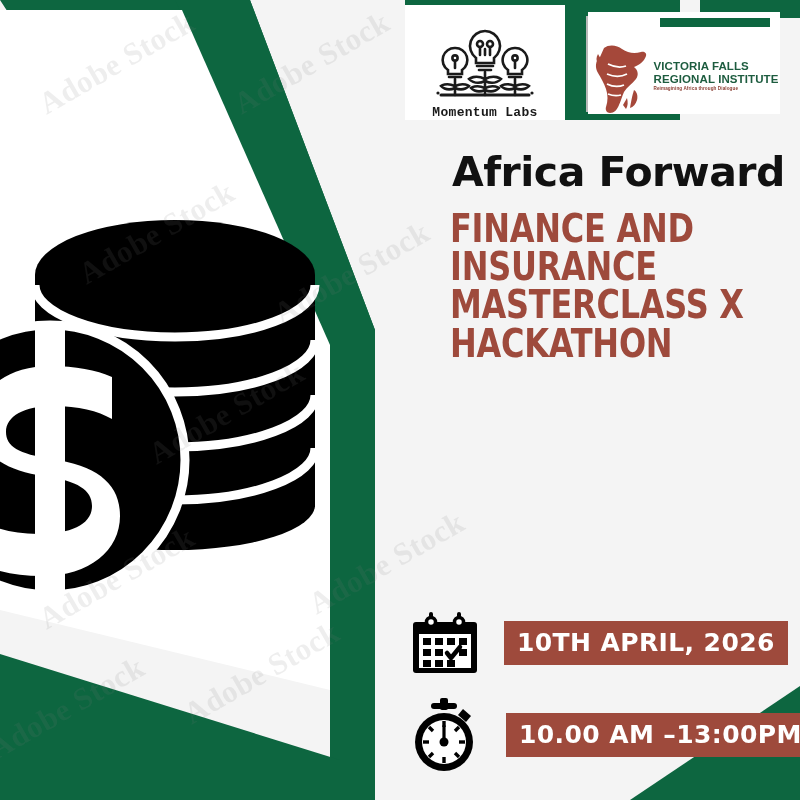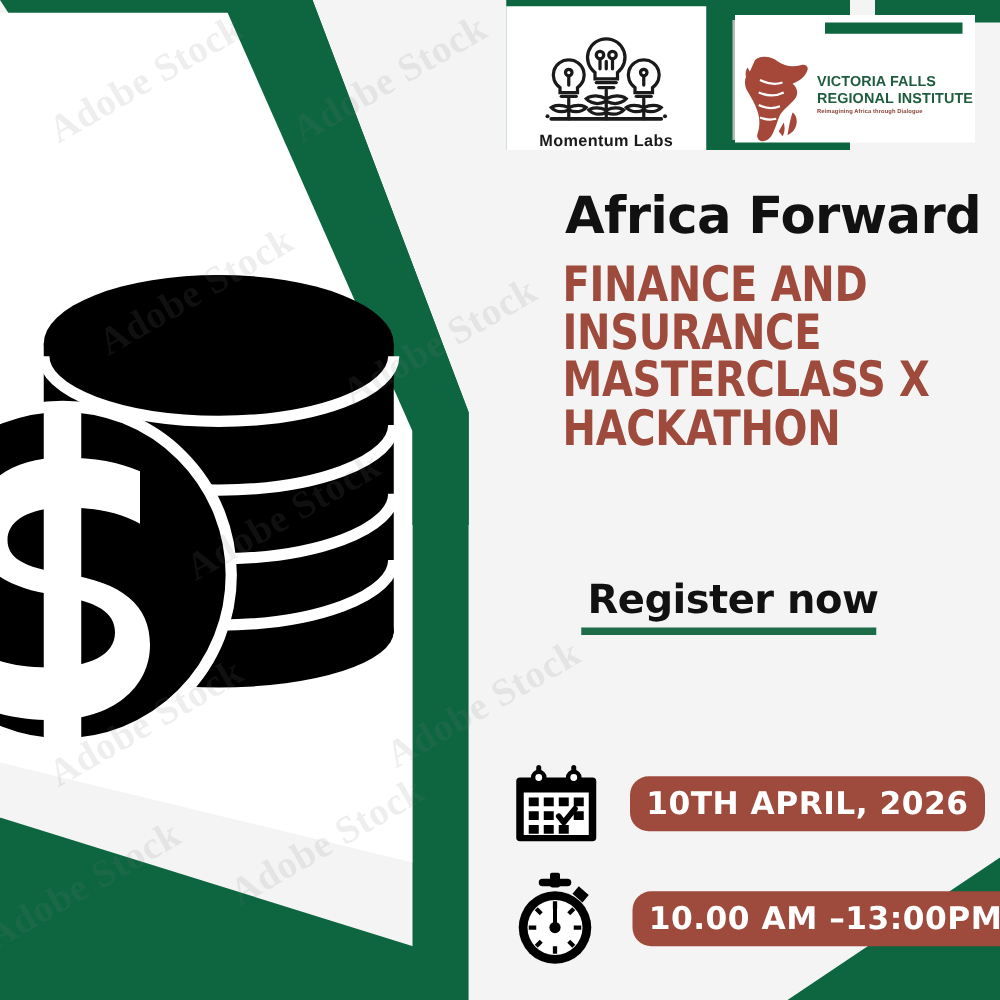--- a/index.html
+++ b/index.html
@@ -68,21 +68,21 @@
   .logo-box{
     position:absolute;
     background:#ffffff;
     display:flex;flex-direction:column;
     align-items:center;justify-content:flex-end;
   }
   #logo-momentum{left:405px;top:5px;width:160px;height:115px;}
   #logo-vfri{left:588px;top:12px;width:192px;height:102px;}
   .logo-caption{
     font-size:13px;font-weight:700;color:#1a1a1a;
-    letter-spacing:0.3px;margin-top:2px;
+    letter-spacing:0.3px;margin-top:2px;font-family:Liberation Mono, monospace;
   }
   .vfri-inner{display:flex;align-items:center;gap:4px;padding-left:4px;}
   .vfri-text{display:flex;flex-direction:column;line-height:1.08;}
   .vfri-l1,.vfri-l2{
     font-size:11.5px;font-weight:700;color:#1d5c3f;letter-spacing:0.1px;
   }
   .vfri-tag{
     font-size:4.6px;font-weight:700;color:#8c4136;letter-spacing:0.1px;
     margin-top:2px;
   }
@@ -124,21 +124,20 @@
   .info-row{position:absolute;display:flex;align-items:center;}
   #info-date{left:412px;top:610px;}
   #info-time{left:410px;top:698px;}
   .badge{
     background:#9e4a3c;color:#ffffff;
     font-size:25px;font-weight:700;
     letter-spacing:0.4px;
     padding:7px 13px 8px 13px;
     white-space:nowrap;
     font-family:"DejaVu Sans", sans-serif;
-    border-radius:15px;
   }
   #info-date .badge{margin-left:26px;}
   #info-time .badge{margin-left:26px;}
   .icon-svg{display:block;}
 </style>
 </head>
 <body>
 
 <div id="poster">
 
@@ -266,24 +265,20 @@
 
   <div class="headline">Africa Forward</div>
 
   <div class="subhead">
     <div>FINANCE AND</div>
     <div>INSURANCE</div>
     <div>MASTERCLASS X</div>
     <div>HACKATHON</div>
   </div>
 
-  <div class="register-wrap">
-    <div class="register-text">Register now</div>
-    <div class="register-rule"></div>
-  </div>
 
   <div id="info-date" class="info-row">
     <svg class="icon-svg" width="66" height="66" viewBox="0 0 66 66">
       <g fill="#000000">
         <rect x="17" y="2" width="4" height="13" rx="2"></rect>
         <rect x="45" y="2" width="4" height="13" rx="2"></rect>
         <path d="M4 12 h58 a3 3 0 0 1 3 3 v45 a3 3 0 0 1 -3 3 h-58 a3 3 0 0 1 -3 -3 v-45 a3 3 0 0 1 3 -3 z"></path>
       </g>
       <g fill="none" stroke="#000000" stroke-width="3.5">
         <circle cx="19" cy="12" r="4.5" fill="#ffffff"></circle>

